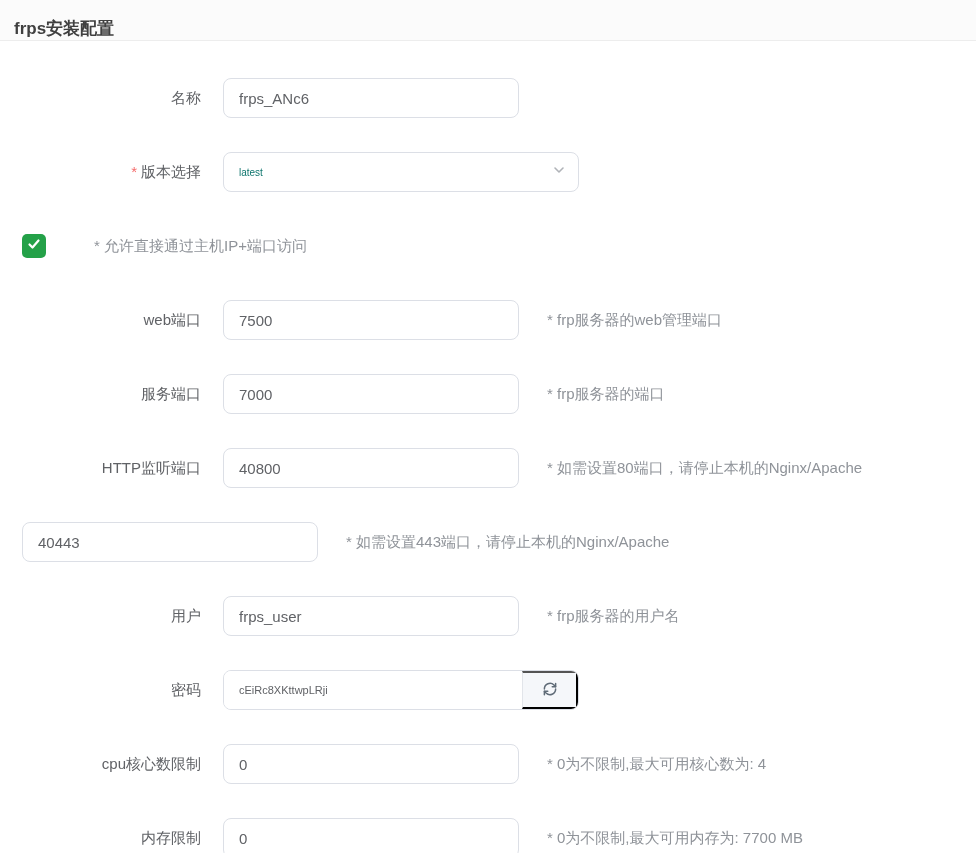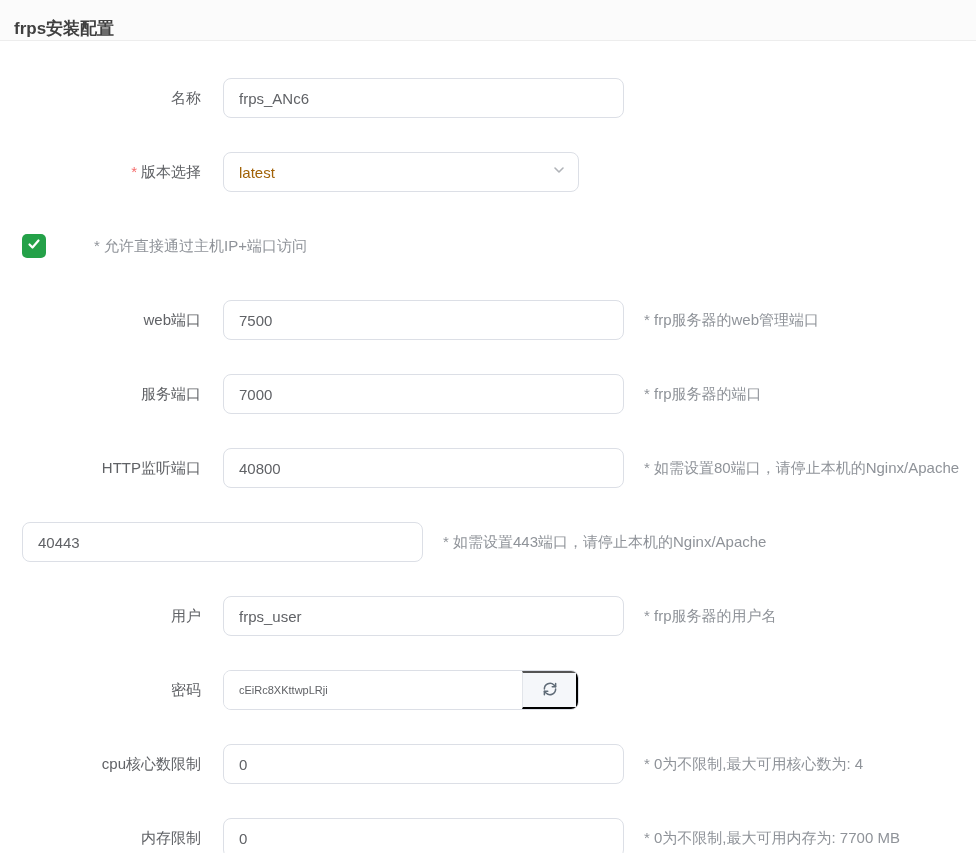--- a/index.html
+++ b/index.html
@@ -39,21 +39,21 @@
     color: #606266;
     white-space: nowrap;
     padding-left: 16px;
   }
   .req {
     color: #f56c6c;
     margin-right: 4px;
   }
   .ctrl { margin-left: 22px; flex: none; display: flex; align-items: center; }
   .text-input {
-    width: 401px;
+    width: 296px;
     height: 40px;
     box-sizing: border-box;
     border: 1px solid #dcdfe6;
     border-radius: 8px;
     padding: 0 15px;
     font-size: 15px;
     color: #606266;
     background: #fff;
     outline: none;
     font-family: "Liberation Sans", "DejaVu Sans", sans-serif;
@@ -64,21 +64,21 @@
     box-sizing: border-box;
     border: 1px solid #dcdfe6;
     border-radius: 8px;
     padding: 0 12px 0 15px;
     background: #fff;
     display: flex;
     align-items: center;
     justify-content: space-between;
     cursor: pointer;
   }
-  .select-value { font-size: 15px; color: #a16207; }
+  .select-value { font-size: 10px; color: #0f766e; }
   .checkbox {
     width: 24px;
     height: 24px;
     border-radius: 5px;
     background: #24a148;
     display: flex;
     align-items: center;
     justify-content: center;
     cursor: pointer;
   }
@@ -106,21 +106,21 @@
     width: 56px;
     flex: none;
     background: #f5f7fa;
     border-left: 1px solid #e2e5ea;
     display: flex;
     align-items: center;
     justify-content: center;
     cursor: pointer;
   }
   .hint {
-    margin-left: 20px;
+    margin-left: 28px;
     font-size: 15px;
     color: #8f9399;
     white-space: nowrap;
   }
   .hint.cb-hint { margin-left: 48px; }
 </style>
 </head>
 <body>
 
 <div class="header">

